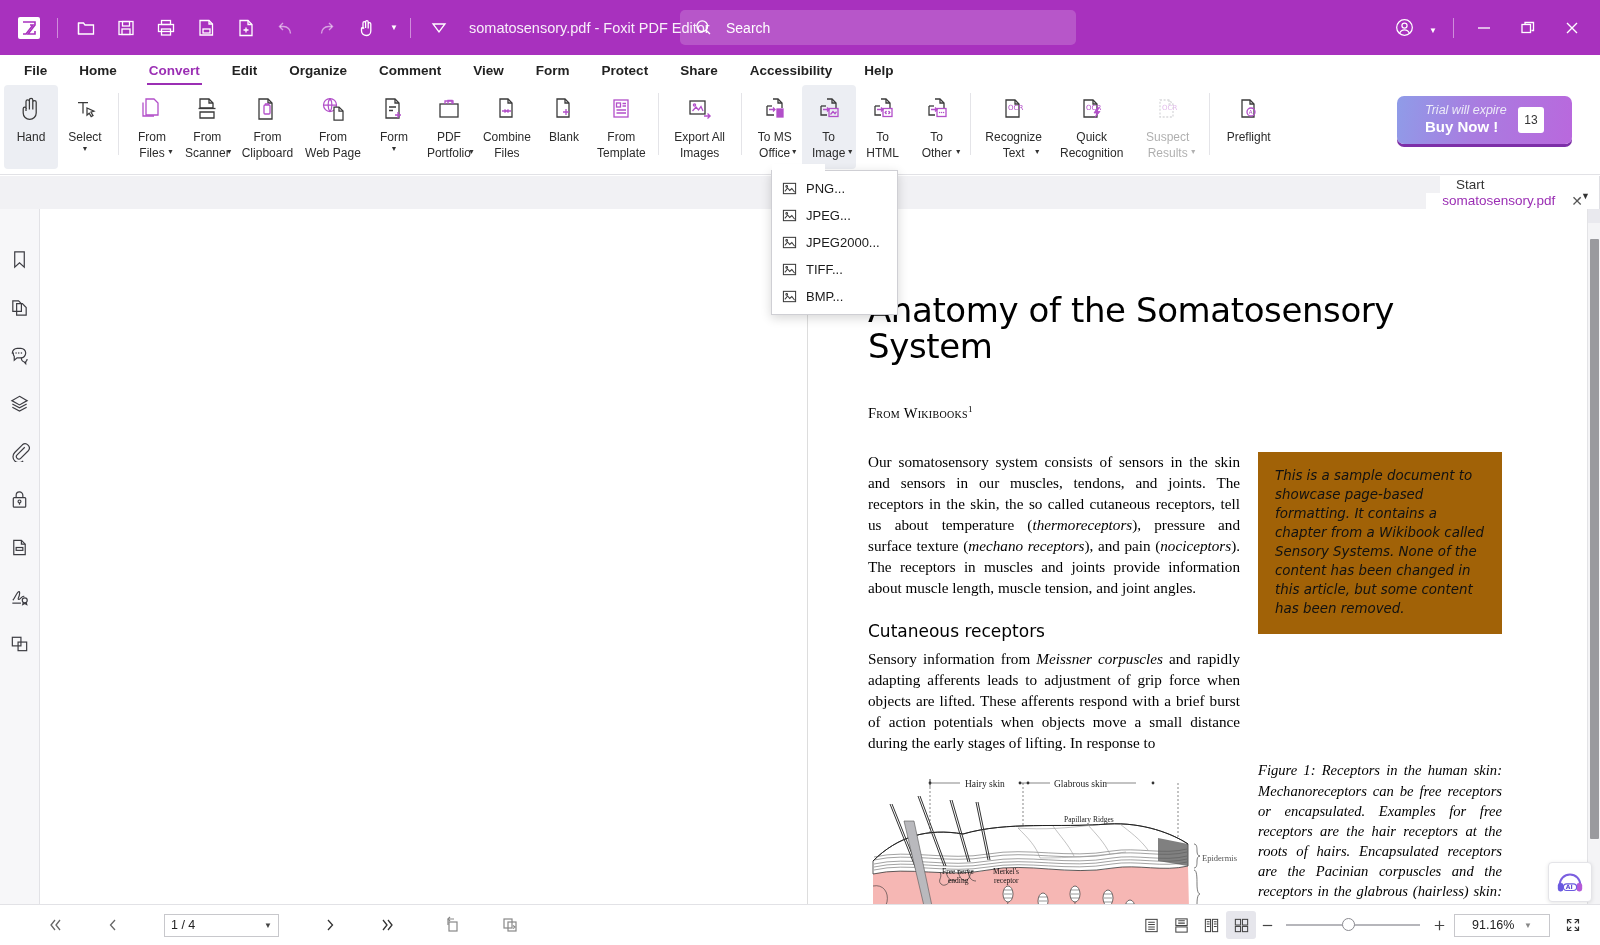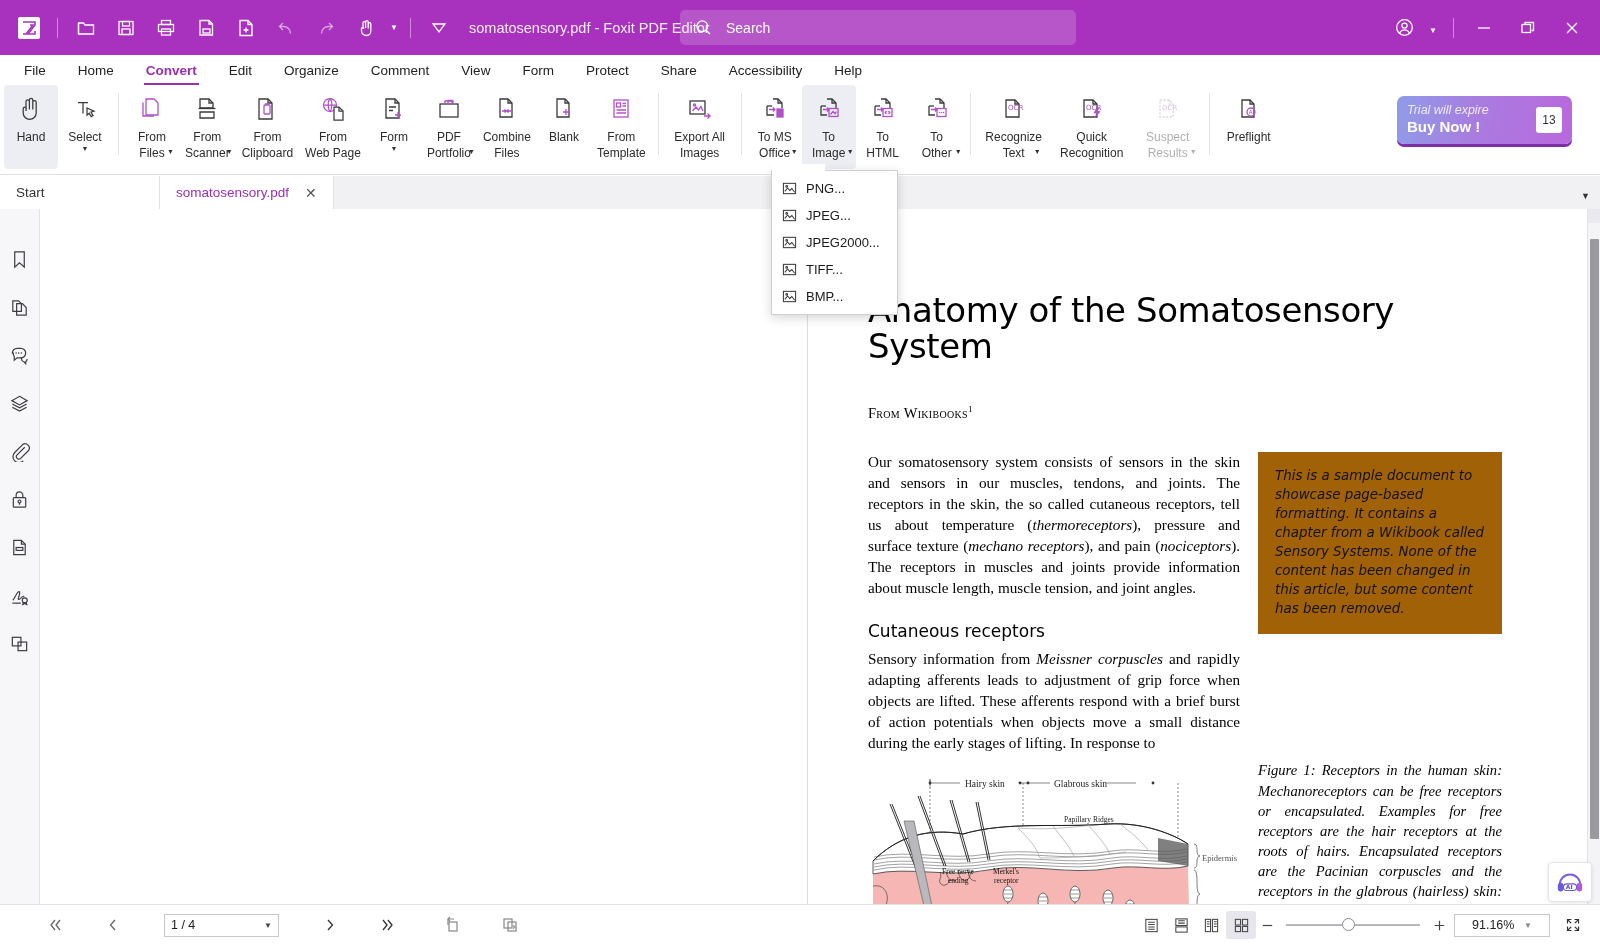--- a/index.html
+++ b/index.html
@@ -39,21 +39,21 @@
   .tb-right .tb-icon { margin: 0 6px; }
   .wbtn { width: 44px; height: 55px; display: flex; align-items: center; justify-content: center; color:#fff; }
 
   
   .menubar {
     position: absolute; left: 0; top: 55px; width: 1600px; height: 30px;
     background: #fff; display: flex; align-items: center; padding-left: 8px;
   }
   .menuitem {
     font-size: 13.5px; color: #222; padding: 0 16px; height: 30px;
-    display: flex; align-items: center; position: relative; font-weight: 400;
+    display: flex; align-items: center; position: relative; font-weight: 700;
   }
   .menuitem.active { color: #9B2FB4; font-weight: 600; }
   .menuitem.active::after {
     content: ''; position: absolute; left: 14px; right: 14px; bottom: 0;
     height: 2.5px; background: #9B2FB4;
   }
 
   
   .ribbon {
     position: absolute; left: 0; top: 85px; width: 1600px; height: 90px;
@@ -75,38 +75,38 @@
     margin-top: 2px; white-space: pre-line;
   }
   .ritem .rcaret { font-size: 7px; color: #333; }
   .lab-row { display: flex; align-items: center; justify-content: center; gap: 2px; }
 
   
   .trial {
     position: absolute; right: 28px; top: 96px; width: 175px; height: 48px;
     background: linear-gradient(100deg, #8f9ce8 0%, #a97ce0 45%, #b968dd 100%);
     border-radius: 7px; box-shadow: 0 3px 0 #7d2fa8;
-    display: flex; align-items: center; padding: 0 10px;
+    display: flex; align-items: center; padding: 0 28px;
   }
   .trial-txt { flex: 1; color: #fff; }
   .trial-l1 { font-size: 12.5px; font-style: italic; color: #ecebf8; line-height: 1.25; }
   .trial-l2 { font-size: 15px; font-weight: bold; line-height: 1.25; }
   .trial-badge {
     width: 26px; height: 26px; background: #fff; border-radius: 3px;
     display: flex; align-items: center; justify-content: center;
     font-size: 12px; color: #333; font-weight: 500;
   }
   .ribbon-collapse {
     position: absolute; right: 8px; top: 156px; font-size: 11px; color: #666;
   }
 
   
   .tabbar {
     position: absolute; left: 0; top: 176px; width: 1600px; height: 33px;
-    background: #f1f1f4; display: flex; align-items: flex-end;
+    background: #f1f1f4; display: flex; align-items: flex-end; flex-direction: column;
   }
   .dtab {
     height: 33px; display: flex; align-items: center; padding: 0 16px;
     font-size: 13.5px; color: #333; background: #fff;
     border-right: 1px solid #e0e0e4; min-width: 80px;
   }
   .dtab.start { width: 160px; background: #fff; }
   .dtab.active { color: #9B2FB4; }
   .tab-close { margin-left: 16px; font-size: 14px; color: #555; }
   .tabbar-caret { position: absolute; right: 10px; bottom: 8px; font-size: 9px; color: #333; }

